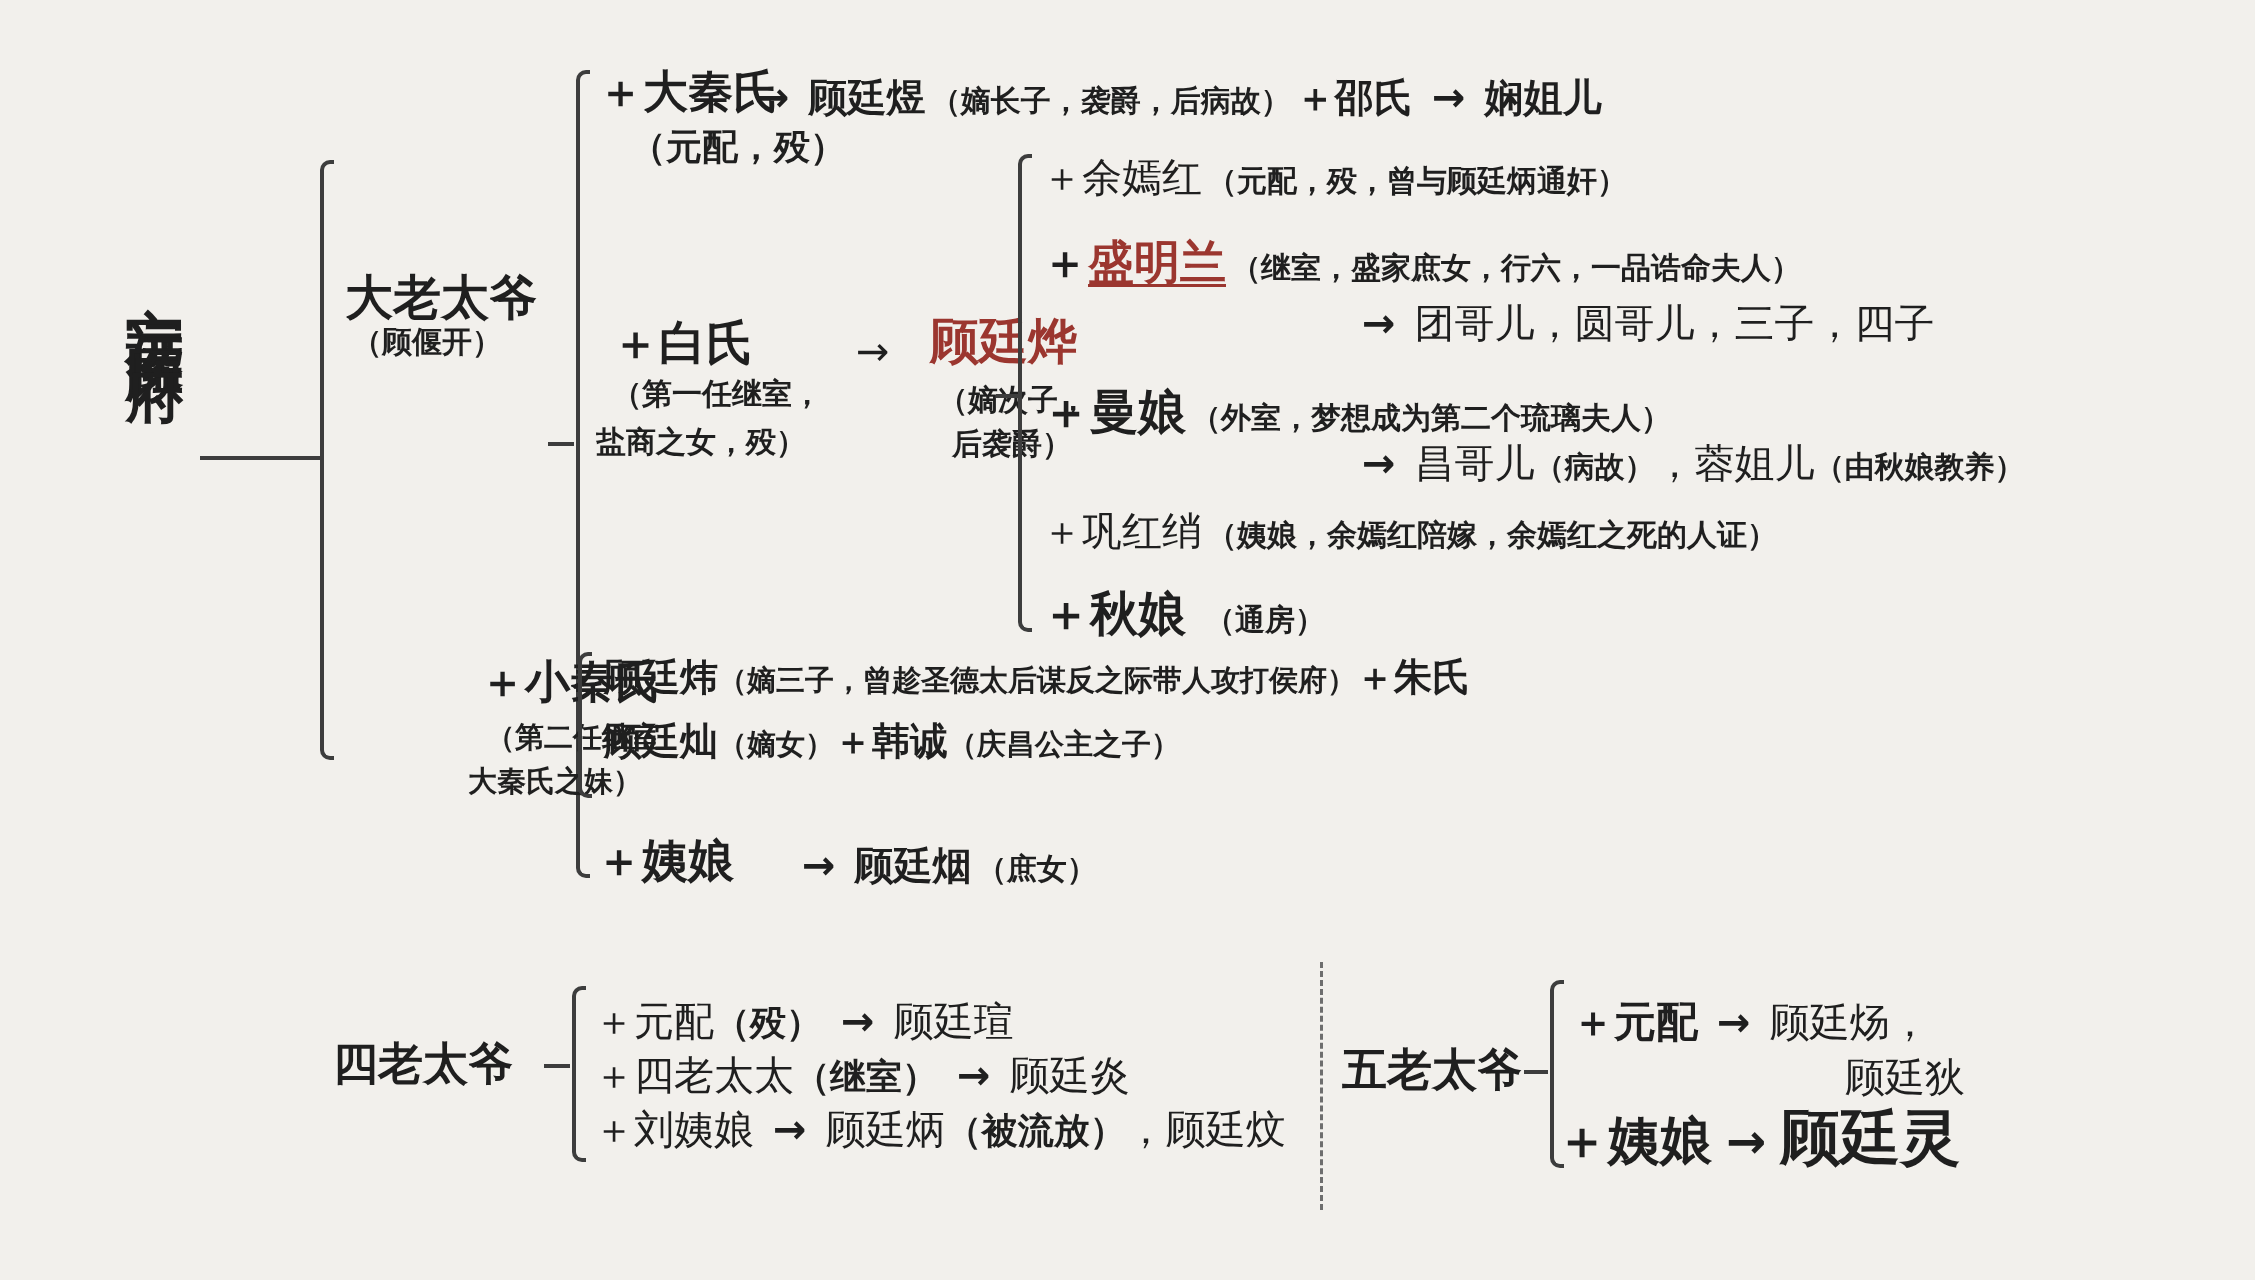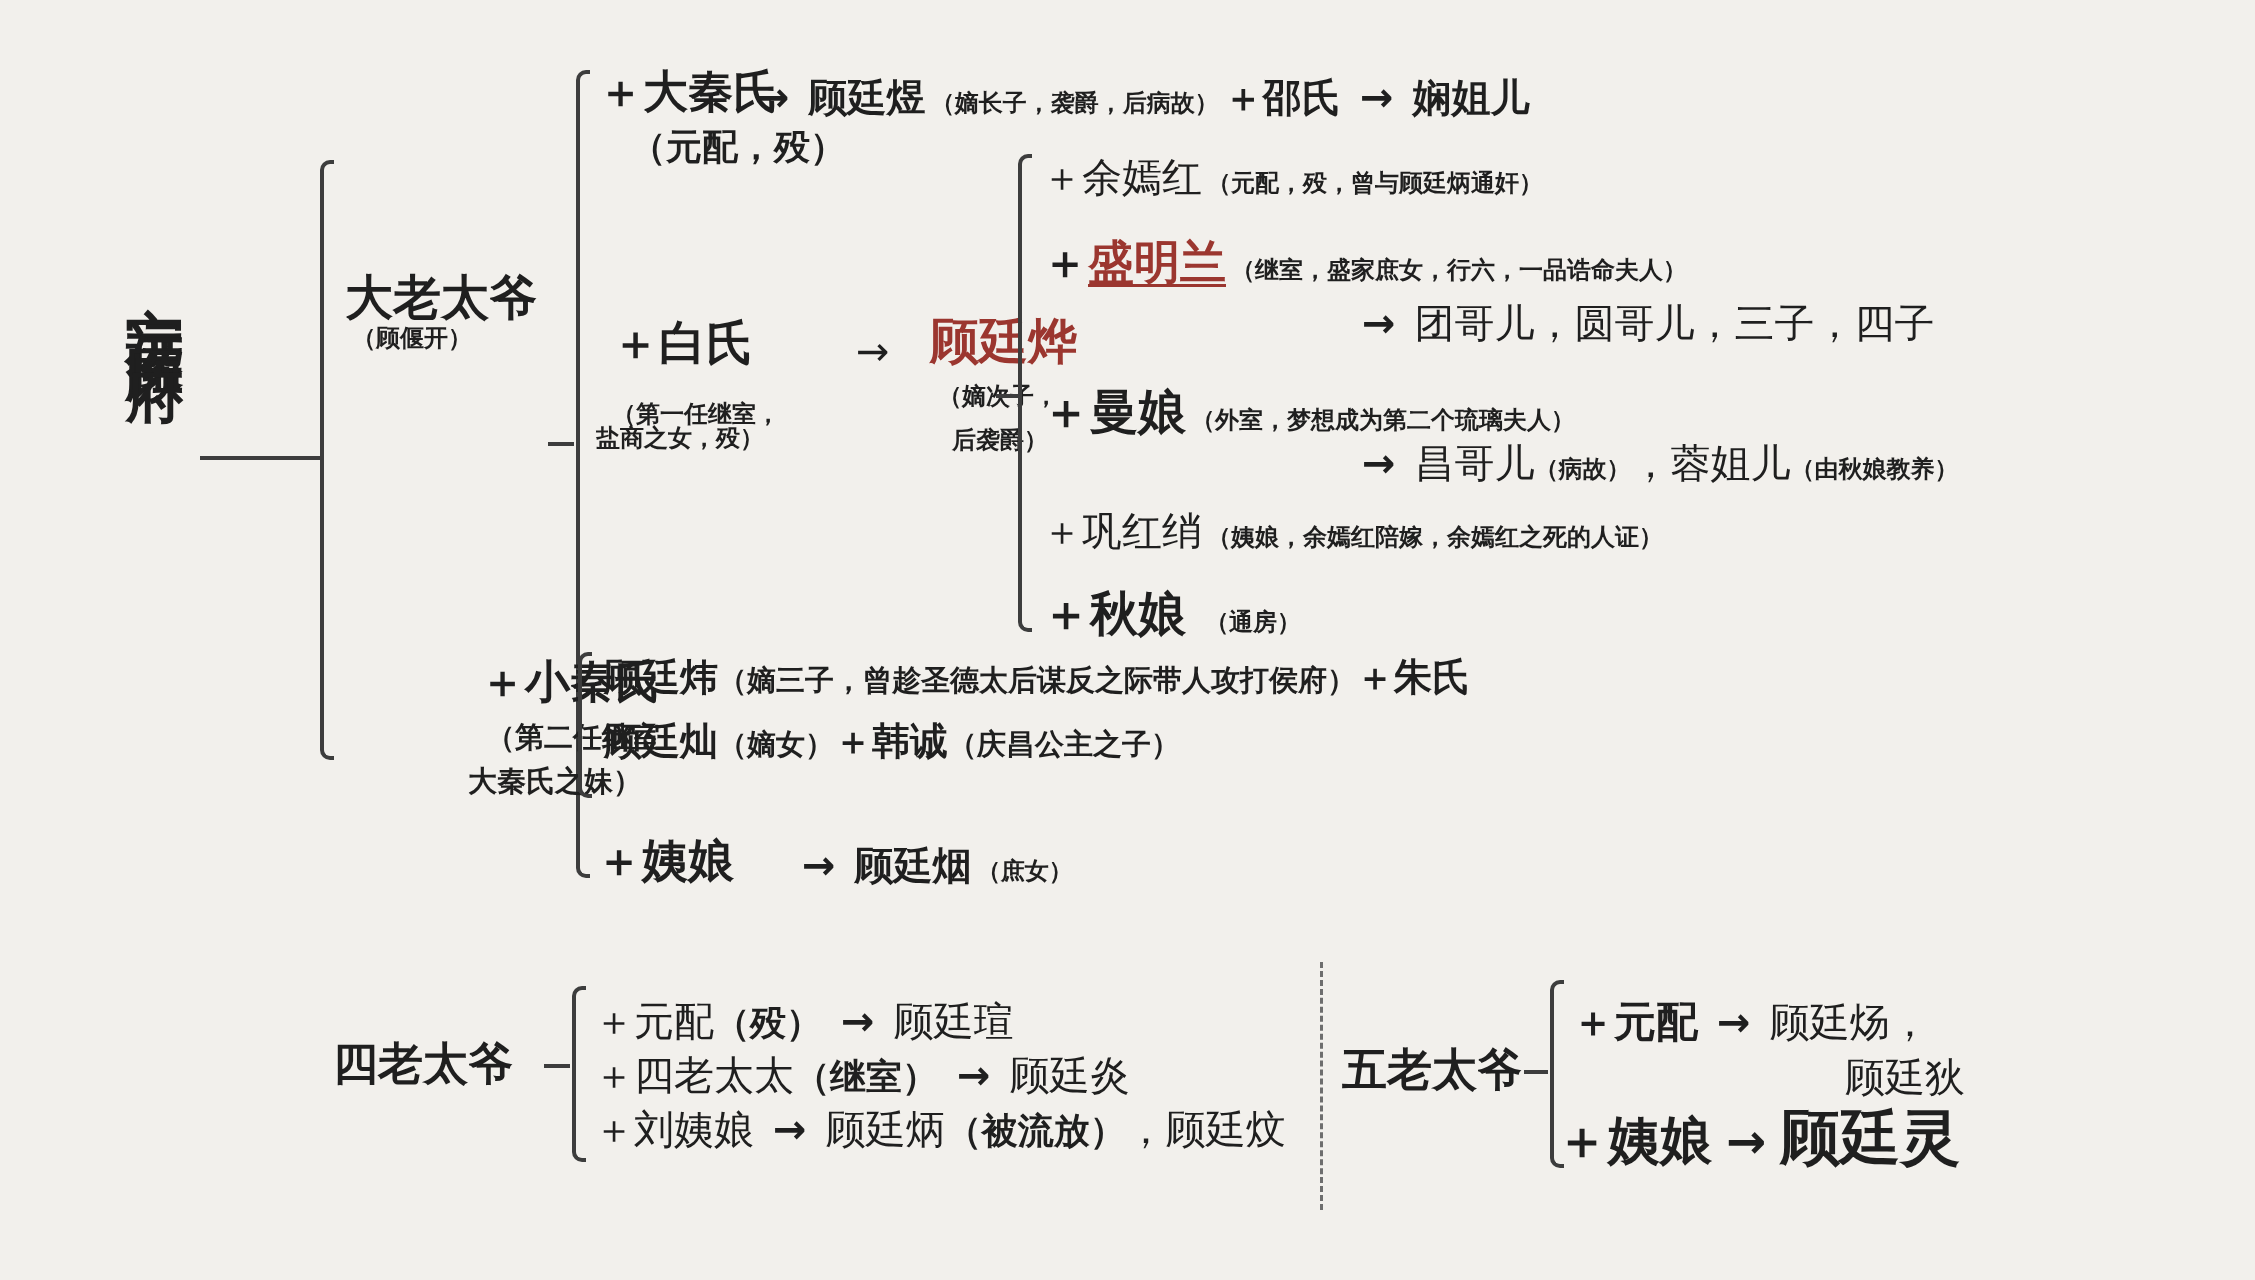--- a/index.html
+++ b/index.html
@@ -21,21 +21,21 @@
   .f47{font-size:47px;font-weight:bold;}
   .f46{font-size:46px;font-weight:bold;}
   .f45{font-size:45px;font-weight:bold;}
   .f44{font-size:48px;font-weight:bold;}
   .f42{font-size:42px;font-weight:bold;}
   .f40{font-size:40px;font-weight:normal;}
   .f39{font-size:39px;font-weight:bold;}
   .f38{font-size:38px;font-weight:bold;}
   .f60{font-size:60px;font-weight:bold;}
   .n31{font-size:36px;font-weight:bold;}
-  .n30{font-size:24px;font-weight:bold;}
+  .n30{font-size:30px;font-weight:bold;}
   .n29{font-size:29px;font-weight:bold;}
   .red{color:var(--red);}
   .u{text-decoration:underline;text-decoration-thickness:3px;text-underline-offset:6px;}
   .arr{font-weight:bold;margin:0 14px;}
   .gap-l{margin-left:14px;}
   
   .bracket{position:absolute;width:14px;
     border-left:4px solid var(--line);
     border-top:4px solid var(--line);
     border-bottom:4px solid var(--line);
@@ -66,21 +66,21 @@
 <div class="node" style="left:742px;top:76px;">
   <span class="arr f40">→</span>
   <span class="f39">顾廷煜</span>
   <span class="n30">（嫡长子，袭爵，后病故）</span>
   <span class="f39">＋邵氏</span>
   <span class="arr f40">→</span>
   <span class="f39">娴姐儿</span>
 </div>
 
 <div class="node f47" style="left:612px;top:318px;">＋白氏</div>
-<div class="node n30" style="left:612px;top:402px;">（第一任继室，</div>
+<div class="node n30" style="left:612px;top:378px;">（第一任继室，</div>
 <div class="node n30" style="left:596px;top:426px;">盐商之女，殁）</div>
 <div class="node f40" style="left:856px;top:330px;">→</div>
 <div class="node f49 red" style="left:930px;top:316px;">顾廷烨</div>
 <div class="node n30" style="left:938px;top:384px;">（嫡次子，</div>
 <div class="node n30" style="left:952px;top:428px;">后袭爵）</div>
 
 <div class="hline" style="left:996px;top:394px;width:22px;"></div>
 <div class="bracket" style="left:1018px;top:154px;height:478px;"></div>
 
 <div class="node" style="left:1042px;top:156px;">

